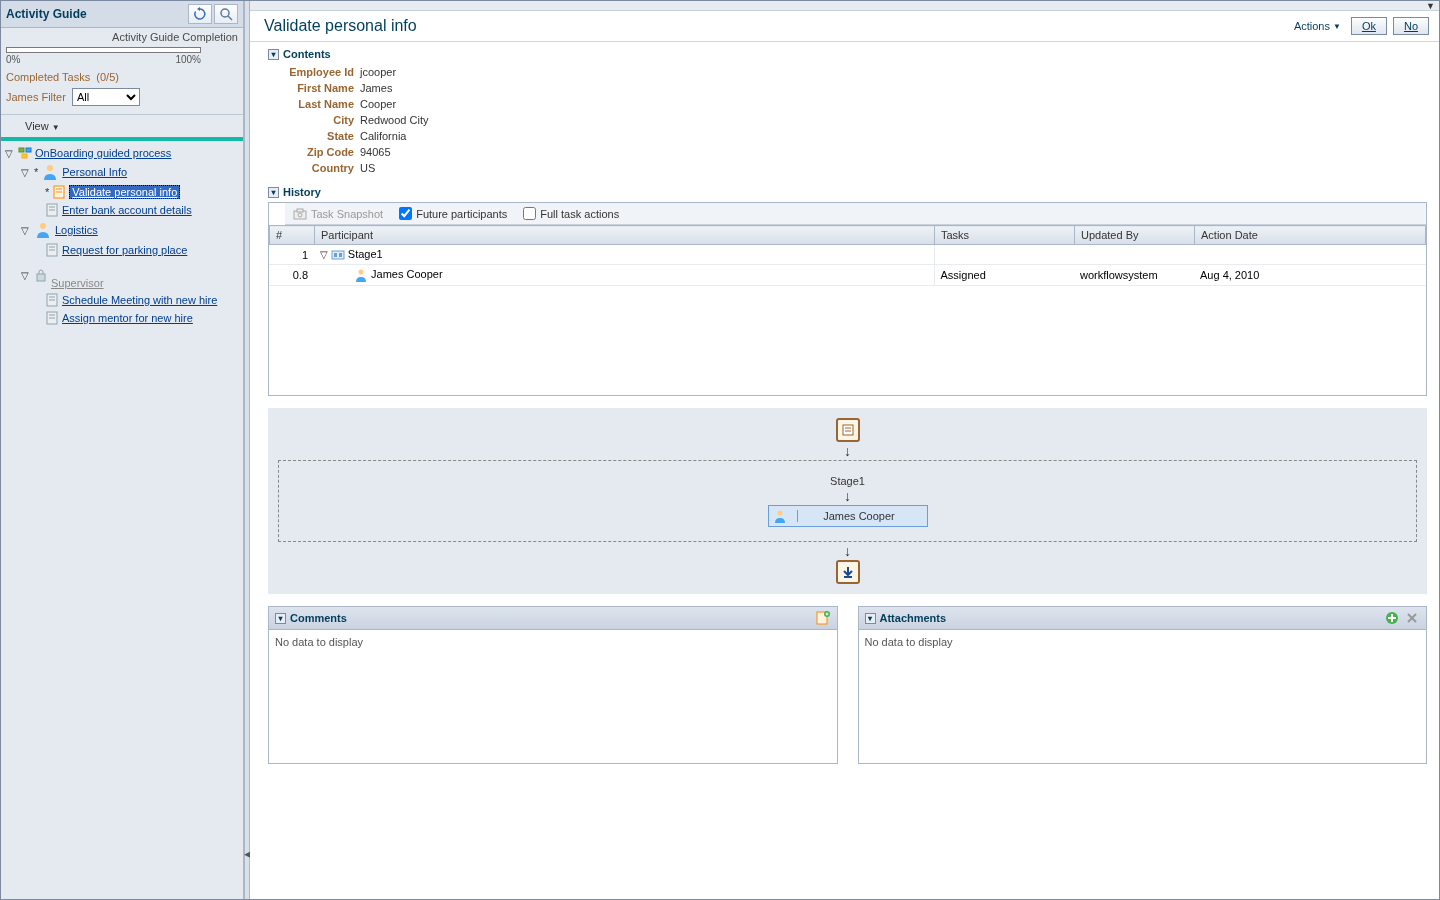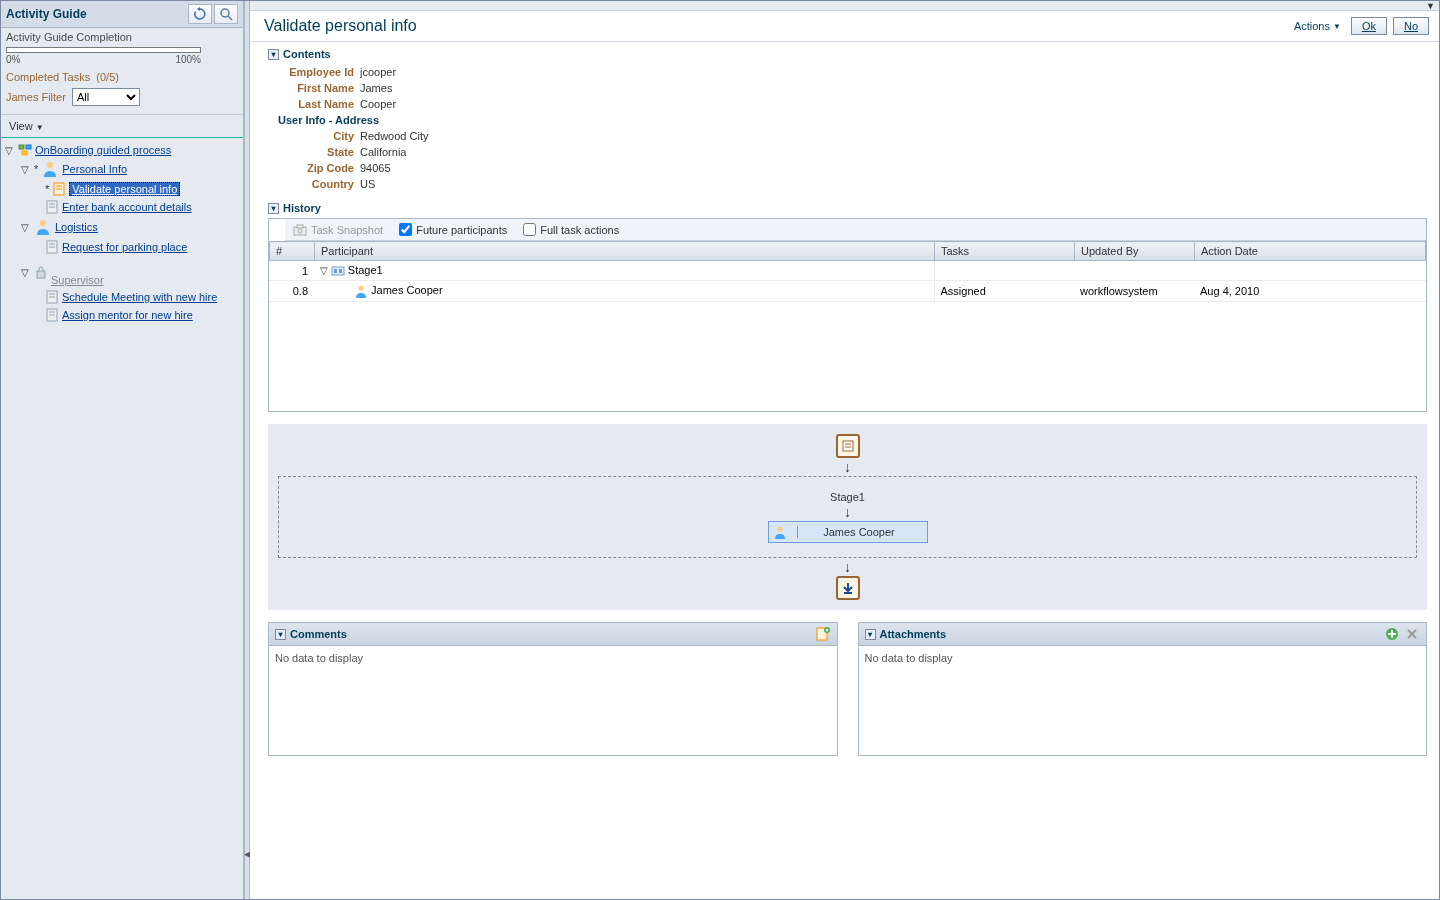--- a/index.html
+++ b/index.html
@@ -6,28 +6,28 @@
     body { font-size: 11px; background: #fff; overflow: hidden; }
     .app { display: flex; width: 1440px; height: 900px; border: 1px solid #7b8aa0; }
     
     
     .sidebar { width: 243px; background: #e5eaf0; border-right: 1px solid #a9b7c9; display: flex; flex-direction: column; position: relative; }
     .sidebar-header { background: #d4dce7; border-bottom: 1px solid #a9b7c9; padding: 3px 5px; display: flex; align-items: center; justify-content: space-between; }
     .sidebar-title { color: #003d5b; font-weight: bold; font-size: 12px; }
     .sidebar-toolbar { display: flex; gap: 2px; }
     .sidebar-toolbar-btn { width: 24px; height: 20px; border: 1px solid #a9b7c9; background: linear-gradient(#fdfdfd, #e8eef5); display: flex; align-items: center; justify-content: center; cursor: pointer; }
     .completion-section { border-bottom: 1px solid #bdc8d6; padding: 3px 5px 8px; }
-    .completion-label { color: #4a4a4a; font-size: 11px; margin-bottom: 2px; }
+    .completion-label { color: #4a4a4a; font-size: 11px; margin-bottom: 2px; text-align: right; }
     .progress-bar-bg { width: 195px; height: 6px; border: 1px solid #7a7a7a; background: #fff; margin-top: 4px; }
     .progress-labels { display: flex; justify-content: space-between; width: 195px; font-size: 10px; color: #555; margin-top: 1px; }
     .tasks-row { color: #996633; margin-top: 6px; }
     .task-filter-row { display: flex; align-items: center; gap: 6px; margin-top: 5px; }
     .task-filter-label { color: #996633; }
     .task-filter-select { width: 68px; height: 18px; border: 1px solid #7b8aa0; font-size: 11px; background: #fff; }
-    .view-row { padding: 5px 8px; border-bottom: 1px solid #14b8a6; }
+    .view-row { padding: 5px 24px; border-bottom: 4px solid #14b8a6; }
     .view-link { color: #333; cursor: pointer; }
     .tree { padding: 4px 4px; flex: 1; }
     .tree-node { display: flex; align-items: center; gap: 3px; padding: 2px 0; cursor: pointer; }
     .tree-node.indent-1 { padding-left: 16px; }
     .tree-node.indent-2 { padding-left: 40px; }
     .tree-node.selected .tree-label { background: #316ac5; color: #fff; border: 1px dotted #000; padding: 0 2px; }
     .tree-link { color: #003d8f; text-decoration: underline; }
     .tree-label { font-size: 11px; text-decoration: underline; }
     .tree-toggle { width: 10px; color: #333; font-size: 10px; }
     .tree-supervisor { color: #888; margin-top: 16px; }
@@ -78,21 +78,21 @@
     .participant-box-inner { border-left: 1px solid #6b9dd8; padding-left: 14px; flex: 1; text-align: center; color: #333; }
     .end-icon { width: 24px; height: 24px; border: 2px solid #996633; background: #fdf5e6; border-radius: 3px; display: flex; align-items: center; justify-content: center; color: #1a4d8f; font-weight: bold; }
     
     
     .bottom-panels { display: flex; gap: 20px; margin: 8px 12px 10px 18px; }
     .panel { flex: 1; }
     .panel-header { background: linear-gradient(#dde4ee, #c9d3e0); border: 1px solid #a9b7c9; padding: 3px 6px; display: flex; align-items: center; justify-content: space-between; }
     .panel-header-left { display: flex; align-items: center; gap: 4px; color: #003d5b; font-weight: bold; cursor: pointer; }
     .panel-header-icons { display: flex; gap: 4px; }
     .panel-icon-btn { width: 16px; height: 16px; cursor: pointer; display: flex; align-items: center; justify-content: center; }
-    .panel-body { border: 1px solid #a9b7c9; border-top: none; height: 110px; padding: 6px; background: #fff; color: #555; }
+    .panel-body { border: 1px solid #a9b7c9; border-top: none; height: 134px; padding: 6px; background: #fff; color: #555; }
     
     
     .person-icon { width: 18px; height: 18px; display: inline-block; }
     .person-icon-sm { width: 14px; height: 14px; display: inline-block; }
     .doc-icon { width: 14px; height: 14px; display: inline-block; }
     
     
     .top-scroll { height: 10px; background: #e8ecf1; border-bottom: 1px solid #c8d0db; position: relative; }
     .top-scroll-arrow { position: absolute; right: 4px; top: 0; font-size: 9px; color: #333; }
   </style>
@@ -257,21 +257,20 @@
             <span class="field-value">jcooper</span>
           </div>
         <div class="field-row">
             <span class="field-label">First Name</span>
             <span class="field-value">James</span>
           </div>
         <div class="field-row">
             <span class="field-label">Last Name</span>
             <span class="field-value">Cooper</span>
           </div>
-        <div class="subheading">User Info - Address</div>
         <div class="field-row">
             <span class="field-label">City</span>
             <span class="field-value">Redwood City</span>
           </div>
         <div class="field-row">
             <span class="field-label">State</span>
             <span class="field-value">California</span>
           </div>
         <div class="field-row">
             <span class="field-label">Zip Code</span>

